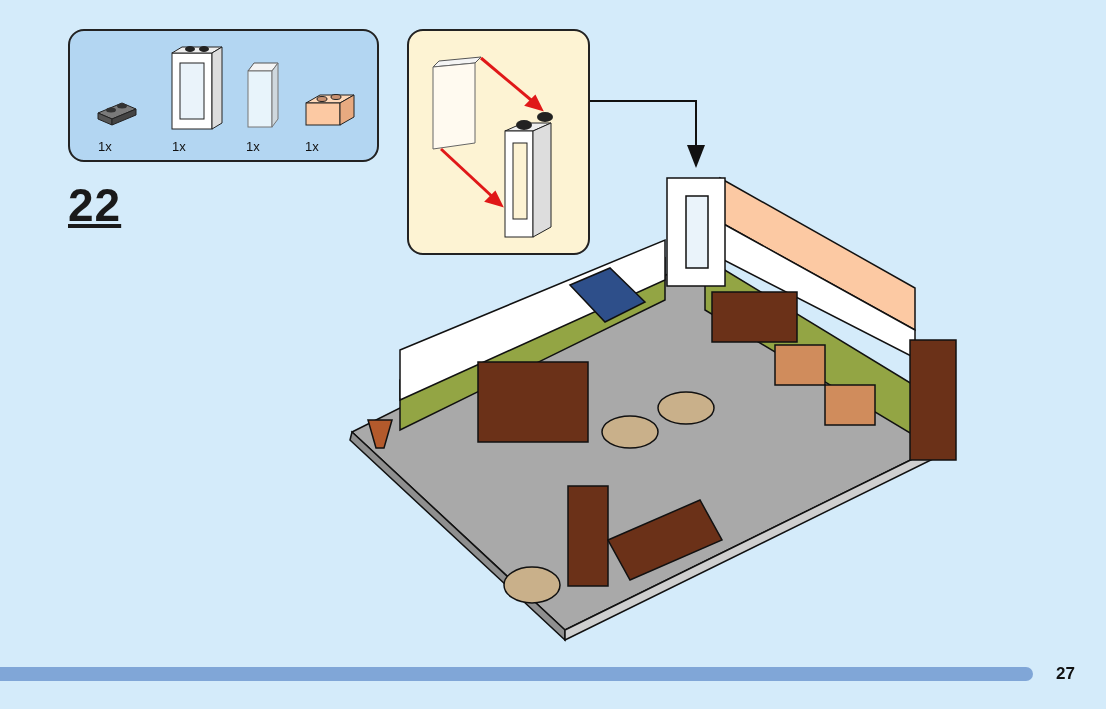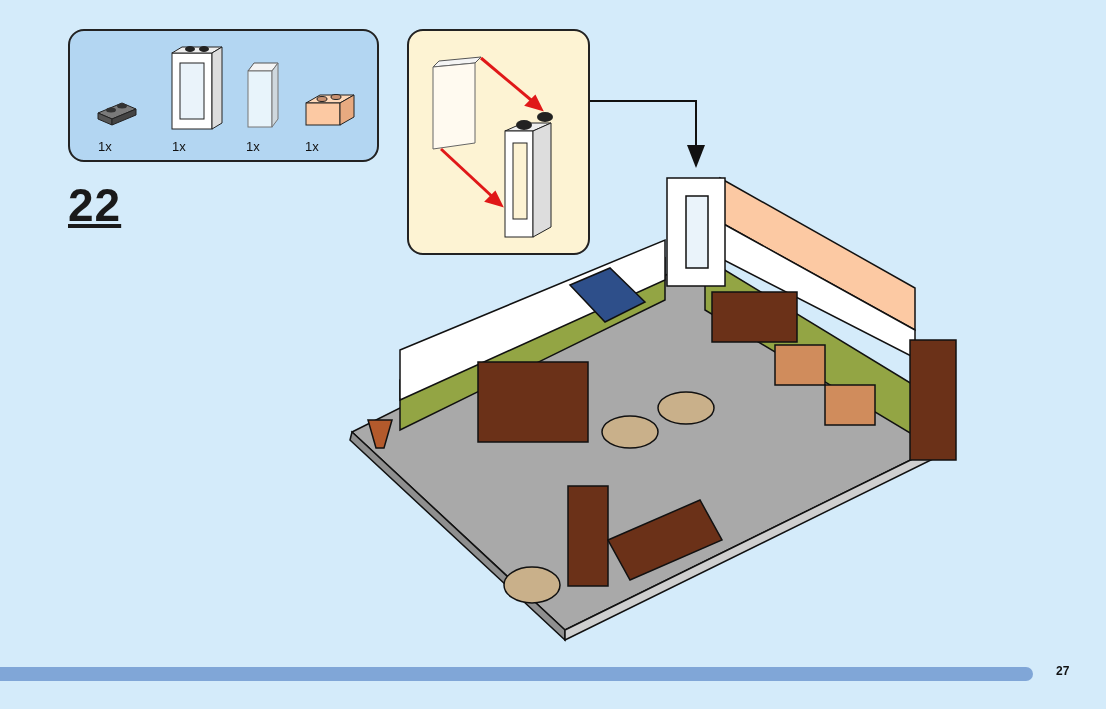--- a/index.html
+++ b/index.html
@@ -2,21 +2,21 @@
 <html><head>
 <meta charset="utf-8">
 <style>
   html, body { margin:0; padding:0; }
   body { width:1106px; height:709px; background:#d4ebfa; position:relative; overflow:hidden; font-family:"Liberation Sans", sans-serif; }
   .parts-box { position:absolute; left:68px; top:29px; width:311px; height:133px; background:#b3d6f2; border:2px solid #222; border-radius:16px; box-sizing:border-box; }
   .qty { position:absolute; top:108px; font-size:13px; color:#111; }
   .step-num { position:absolute; left:68px; top:178px; font-size:46px; font-weight:bold; color:#1a1a1a; letter-spacing:1px;text-decoration:underline; }
   .sub-box { position:absolute; left:407px; top:29px; width:183px; height:226px; background:#fdf3d3; border:2px solid #222; border-radius:16px; box-sizing:border-box; }
   .footer-bar { position:absolute; left:0; top:667px; width:1033px; height:14px; background:#80a6d7; border-radius:0 7px 7px 0; }
-  .page-num { position:absolute; left:1056px; top:664px; font-size:12px; font-weight:bold; color:#111; }
+  .page-num { position:absolute; left:1056px; top:664px; font-size:17px; font-weight:bold; color:#111; }
   svg { position:absolute; }
 </style>
 </head>
 <body>
 
 <div class="parts-box">
   <svg width="311" height="133">
 
     <g transform="translate(28,70)">
       <polygon points="0,12 24,2 38,8 14,18" fill="#7a7a7a" stroke="#222" stroke-width="1"></polygon>

